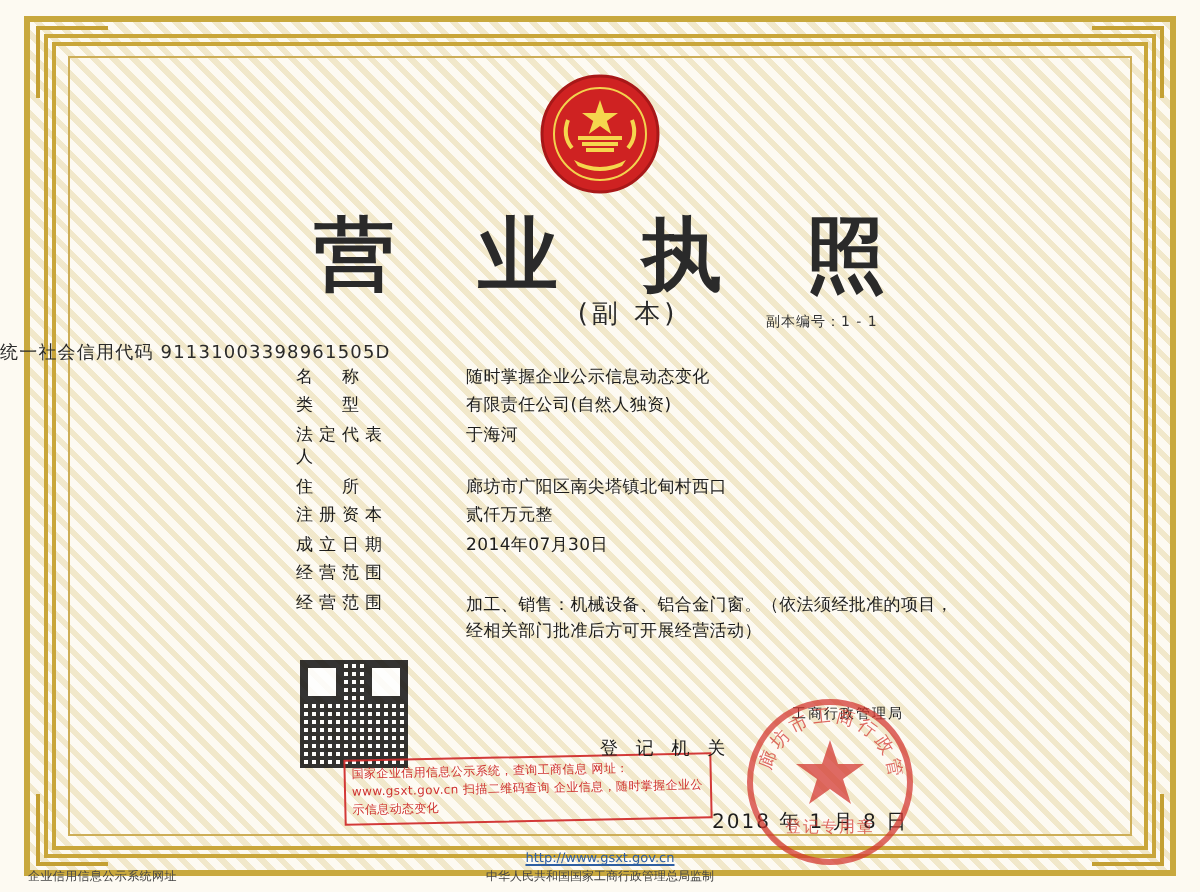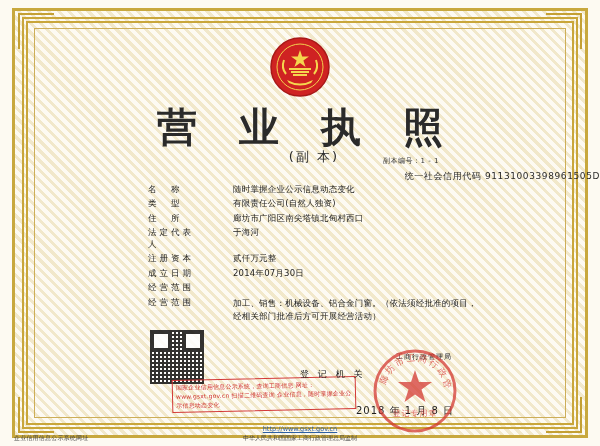--- a/index.html
+++ b/index.html
@@ -96,21 +96,21 @@
     left: 340px;
     font-size: 7px;
     color: #333;
     letter-spacing: 0.5px;
     margin-left: 43px;
   }
   .credit-code {
     position: absolute;
     top: 170px;
     left: 0; right: 0;
-    text-align: right;
+    text-align: left;
     font-size: 9px;
     color: #2a2a2a;
     letter-spacing: 0.6px;
   }
 
   
   .fields {
     position: absolute;
     top: 184px;
     left: 148px;
@@ -277,26 +277,26 @@
   <div class="fields">
     <div class="row">
       <div class="label">名　称</div>
       <div class="value">随时掌握企业公示信息动态变化</div>
     </div>
     <div class="row">
       <div class="label">类　型</div>
       <div class="value">有限责任公司(自然人独资)</div>
     </div>
     <div class="row">
+      <div class="label">法定代表人</div>
+      <div class="value">于海河</div>
+    </div>
+    <div class="row">
       <div class="label">住　所</div>
       <div class="value">廊坊市广阳区南尖塔镇北甸村西口</div>
-    </div>
-    <div class="row">
-      <div class="label">法定代表人</div>
-      <div class="value">于海河</div>
     </div>
     <div class="row">
       <div class="label">注册资本</div>
       <div class="value">贰仟万元整</div>
     </div>
     <div class="row">
       <div class="label">成立日期</div>
       <div class="value">2014年07月30日</div>
     </div>
     <div class="row">

